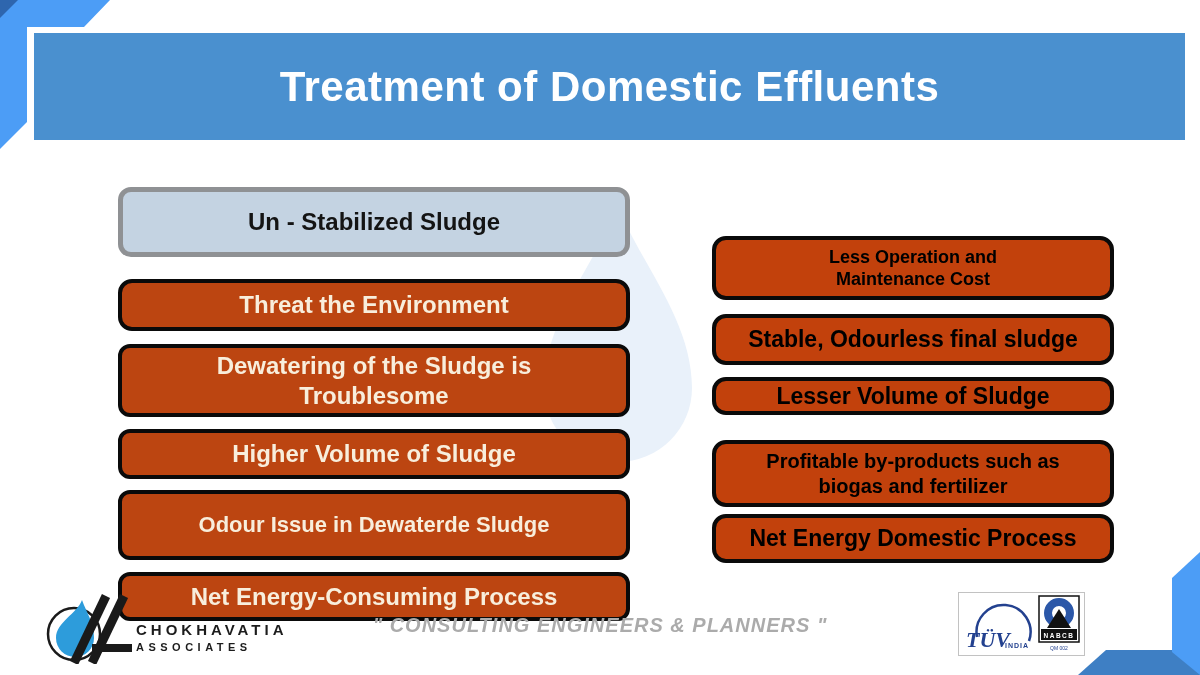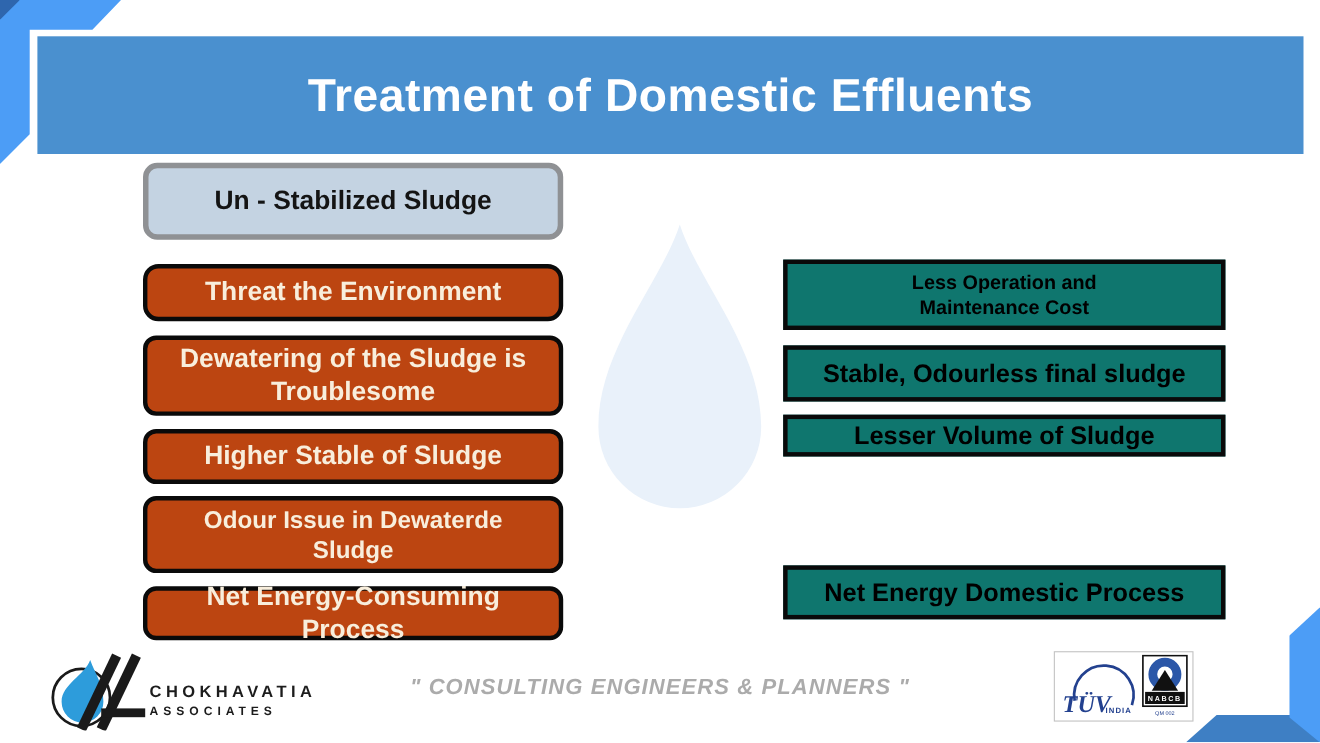--- a/index.html
+++ b/index.html
@@ -22,24 +22,24 @@
   
   .banner{position:absolute;left:34px;top:33px;width:1151px;height:107px;background:#4a90cf;
     display:flex;align-items:center;justify-content:center;z-index:3;}
   .banner h1{margin:0;color:#ffffff;font-size:42px;font-weight:bold;letter-spacing:.5px;}
 
   
   .box{position:absolute;display:flex;align-items:center;justify-content:center;text-align:center;
     font-weight:bold;z-index:4;white-space:pre-line;line-height:1.25;padding:0 14px;box-sizing:border-box;}
   .hdr{background:#c4d3e2;border:5px solid #8f9194;border-radius:13px;color:#141414;}
   .neg{background:#bc4511;border:4px solid #0a0a0a;border-radius:12px;color:#f8eedc;}
-  .pos{background:#0f766e;border:4px solid #0a0a0a;border-radius:0;color:#000000;}
+  .pos{background:#c2410c;border:4px solid #0a0a0a;border-radius:14px;color:#000000;}
 
   
-  .l{left:130px;width:382px;}
+  .l{left:118px;width:512px;margin-top:39px;}
   .r{left:712px;width:402px;}
 
   
   .company-logo{position:absolute;left:40px;top:592px;display:flex;align-items:center;z-index:4;}
   .company-text{margin-left:-14px;margin-top:18px;}
   .company-name{font-size:15px;font-weight:bold;letter-spacing:4px;color:#1c1c1c;}
   .company-sub{font-size:11px;font-weight:bold;letter-spacing:4.5px;color:#1c1c1c;margin-top:3px;}
   .tagline{position:absolute;left:0;right:0;top:614px;text-align:center;z-index:4;
     color:#ababab;font-size:20px;font-weight:bold;font-style:italic;letter-spacing:1px;}
   .certs{position:absolute;left:958px;top:592px;width:127px;height:64px;background:#ffffff;
@@ -61,28 +61,30 @@
   </svg>
 
   <div class="banner">
     <h1>Treatment of Domestic Effluents</h1>
   </div>
 
   <div class="box hdr l" style="top:148px;height:70px;font-size:24px;">Un - Stabilized Sludge</div>
   <div class="box neg l" style="top:240px;height:52px;font-size:24px;border-radius:14px;">Threat the Environment</div>
   <div class="box neg l" style="top:305px;height:73px;font-size:24px;">Dewatering of the Sludge is
 Troublesome</div>
-  <div class="box neg l" style="top:390px;height:50px;font-size:24px;">Higher Stable of Sludge</div>
+  <div class="box neg l" style="top:390px;height:50px;font-size:24px;">Higher Volume of Sludge</div>
   <div class="box neg l" style="top:451px;height:70px;font-size:22px;">Odour Issue in Dewaterde Sludge</div>
   <div class="box neg l" style="top:533px;height:49px;font-size:24px;">Net Energy-Consuming  Process</div>
 
   <div class="box pos r" style="top:236px;height:64px;font-size:18px;">Less Operation and
 Maintenance Cost</div>
   <div class="box pos r" style="top:314px;height:51px;font-size:23px;">Stable, Odourless final sludge</div>
   <div class="box pos r" style="top:377px;height:38px;font-size:23px;">Lesser Volume of Sludge</div>
+  <div class="box pos r" style="top:440px;height:67px;font-size:20px;">Profitable by-products such as
+biogas and fertilizer</div>
   <div class="box pos r" style="top:514px;height:49px;font-size:23px;">Net Energy Domestic Process</div>
 
   <div class="company-logo">
     <svg width="110" height="72" viewBox="0 0 110 72">
       <circle cx="34" cy="42" r="26" fill="none" stroke="#1a1a1a" stroke-width="2.5"></circle>
       <path d="M42,8 C37,22 16,30 16,46 a19,19 0 1,0 38,0 C54,30 47,22 42,8 Z" fill="#2d9cdb"></path>
       <line x1="34" y1="71" x2="66" y2="4" stroke="#1a1a1a" stroke-width="9"></line>
       <line x1="52" y1="71" x2="84" y2="4" stroke="#1a1a1a" stroke-width="9"></line>
       <rect x="52" y="52" width="40" height="8" fill="#1a1a1a"></rect>
     </svg>

